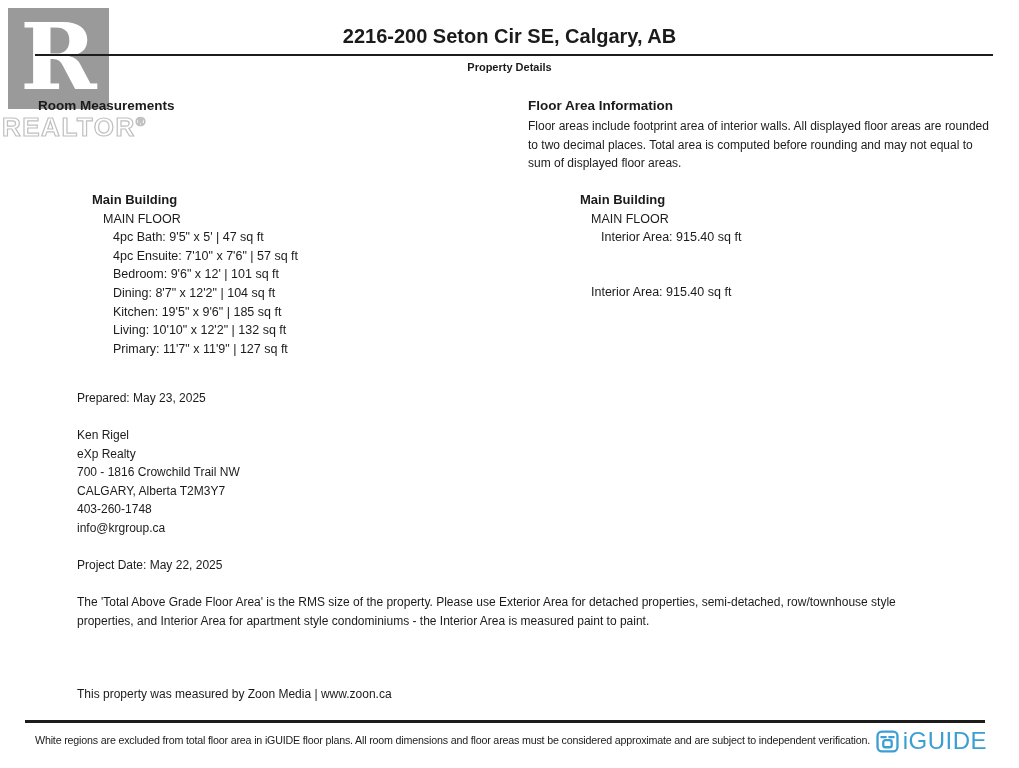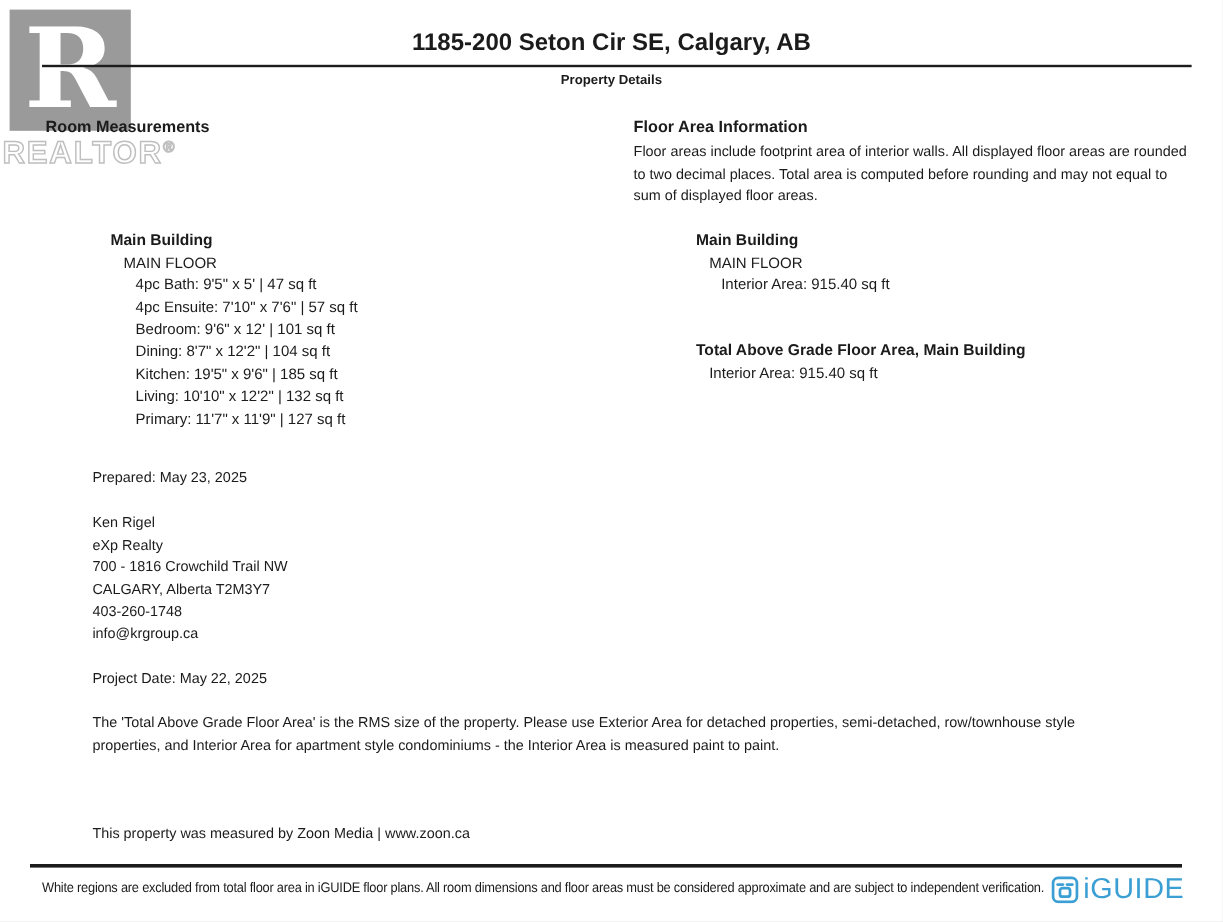--- a/index.html
+++ b/index.html
@@ -95,21 +95,21 @@
 </head>
 <body>
 
 <div class="page">
 
   <div class="wm-square">
     <span class="wm-letter">R</span>
   </div>
   <div class="wm-text"><span>REALTOR</span><sup>®</sup></div>
 
-  <div class="title">1185-200 Seton Cir SE, Calgary, AB</div>
+  <div class="title">2216-200 Seton Cir SE, Calgary, AB</div>
   <div class="title-rule"></div>
   <div class="subtitle">Property Details</div>
 
   <div class="col left">
     <h2>Room Measurements</h2>
   </div>
 
   <div class="col right">
     <h2>Floor Area Information</h2>
     <p>Floor areas include footprint area of interior walls. All displayed floor areas are rounded to two decimal places. Total area is computed before rounding and may not equal to sum of displayed floor areas.</p>
@@ -129,21 +129,20 @@
     </div>
   </div>
 
   <div class="block area-block">
     <div class="bld">Main Building</div>
     <div class="flr">MAIN FLOOR</div>
     <div class="lvl2">Interior Area: 915.40 sq ft</div>
   </div>
 
   <div class="block total-block">
-    <div class="bld">Total Above Grade Floor Area, Main Building</div>
     <div class="flr">Interior Area: 915.40 sq ft</div>
   </div>
 
   <div class="line-abs prepared">Prepared: May 23, 2025</div>
 
   <div class="line-abs contact">
     <div>Ken Rigel</div>
     <div>eXp Realty</div>
     <div>700 - 1816 Crowchild Trail NW</div>
     <div>CALGARY, Alberta T2M3Y7</div>

